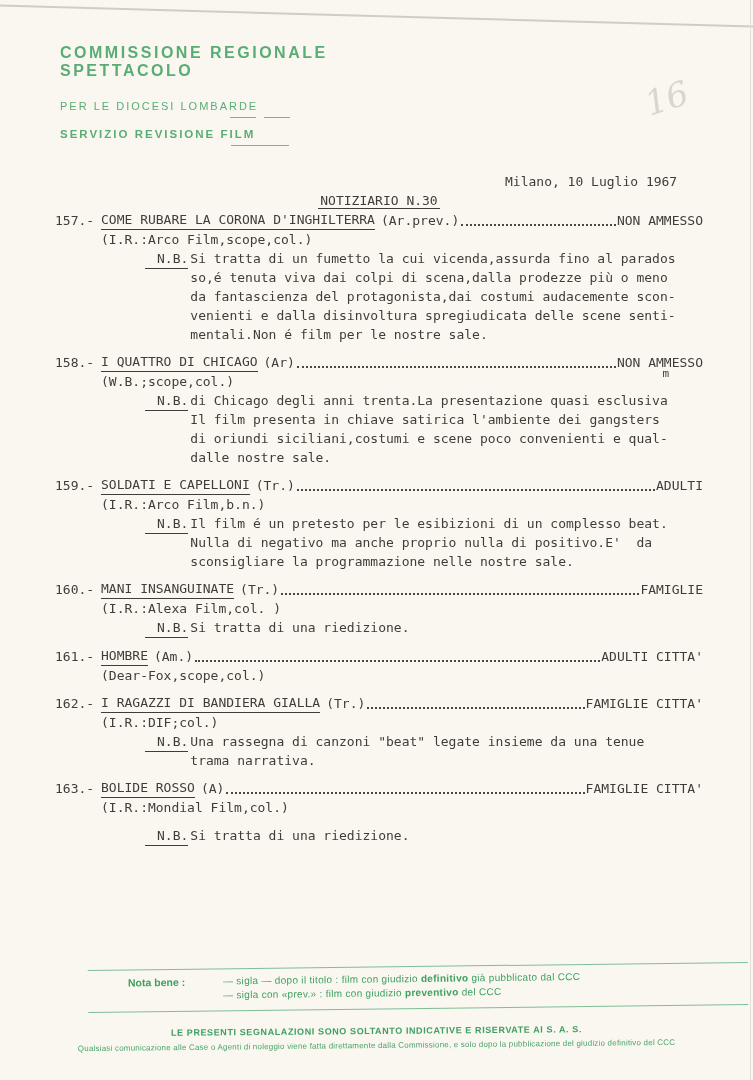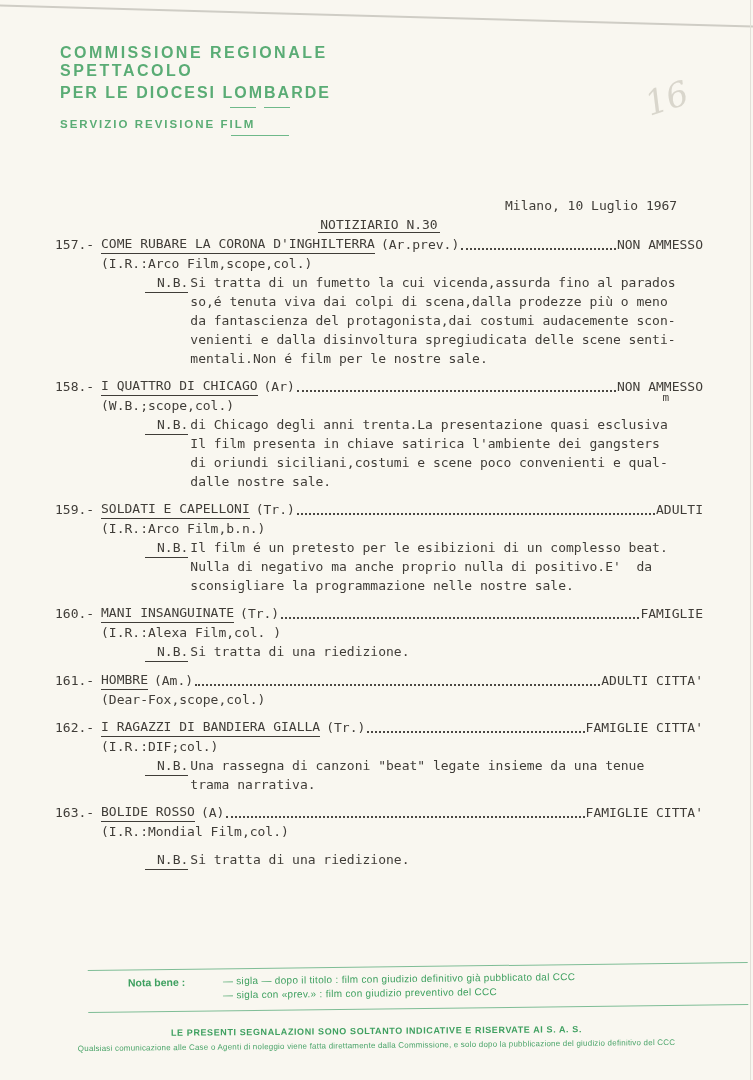--- a/index.html
+++ b/index.html
@@ -21,31 +21,31 @@
     font-family:"DejaVu Serif", serif;font-style:italic;
     font-size:34px;color:#d9d6cc;transform:rotate(-18deg);
     user-select:none;
   }
   
   .letterhead{
     position:absolute;left:60px;top:44px;width:400px;
     color:#3fa060;font-family:"Liberation Sans", sans-serif;text-align:left;
   }
   .lh1{font-size:16px;letter-spacing:2.5px;font-weight:600;opacity:.85;}
-  .lh2{font-size:16px;letter-spacing:2px;font-weight:700;margin-top:4px;opacity:.85;}
+  .lh2{font-size:11px;letter-spacing:2px;font-weight:400;margin-top:20px;opacity:.85;}
   .lh-dashes{margin-top:5px;height:2px;display:flex;justify-content:center;gap:8px;}
   .lh-dashes span{display:inline-block;width:26px;height:1px;background:#6fb98a;}
   .lh3{font-size:11.5px;letter-spacing:2px;font-weight:700;margin-top:9px;opacity:.85;}
   .lh-dash-single{margin:5px auto 0;width:58px;height:1px;background:#6fb98a;}
   
   .typebody{
     position:absolute;left:55px;top:172px;width:648px;
     color:#403d38;font-size:13px;line-height:19px;
   }
-  .dateline{margin-left:450px;white-space:nowrap;margin-top:24px;}
+  .dateline{margin-left:450px;white-space:nowrap;}
   .doc-title{text-align:center;}
   .doc-title span{border-bottom:1px solid #403d38;padding:0 2px;}
   .film-item{margin-bottom:8px;}
   .title-row{display:flex;align-items:flex-end;}
   .f-num{flex:0 0 46px;white-space:nowrap;}
   .f-title{white-space:nowrap;border-bottom:1px solid #403d38;}
   .f-suffix{white-space:nowrap;margin-left:6px;}
   .leader{flex:1 1 auto;border-bottom:2px dotted #4a4742;margin:0 1px 4px 2px;min-width:10px;}
   .f-rating{white-space:nowrap;position:relative;}
   .rating-note{position:absolute;right:34px;bottom:-11px;font-size:11px;}
@@ -59,21 +59,21 @@
   .nota-bene{
     position:absolute;left:88px;top:966px;width:660px;
     border-top:1px solid #7fbd96;border-bottom:1px solid #7fbd96;
     transform:rotate(-0.7deg);
     color:#3fa060;font-family:"Liberation Sans", sans-serif;font-size:10px;
     padding:6px 0 7px 0;
   }
   .nb-box-inner{display:flex;}
   .nb-box-label{font-weight:700;margin-left:40px;flex:0 0 95px;font-size:10.5px;}
   .nb-box-lines div{margin-bottom:3px;letter-spacing:.3px;}
-  .nb-box-lines b{font-weight:400;text-align:center;}
+  .nb-box-lines b{font-weight:700;text-align:center;}
   
   .footer1{
     position:absolute;left:0;top:1026px;width:100%;text-align:center;
     color:#3fa060;font-family:"Liberation Sans", sans-serif;
     font-size:9px;font-weight:700;letter-spacing:.6px;transform:rotate(-0.5deg);
   }
   .footer2{
     position:absolute;left:0;top:1041px;width:100%;text-align:center;
     color:#4aa469;font-family:"Liberation Sans", sans-serif;
     font-size:8px;letter-spacing:.2px;transform:rotate(-0.6deg);

